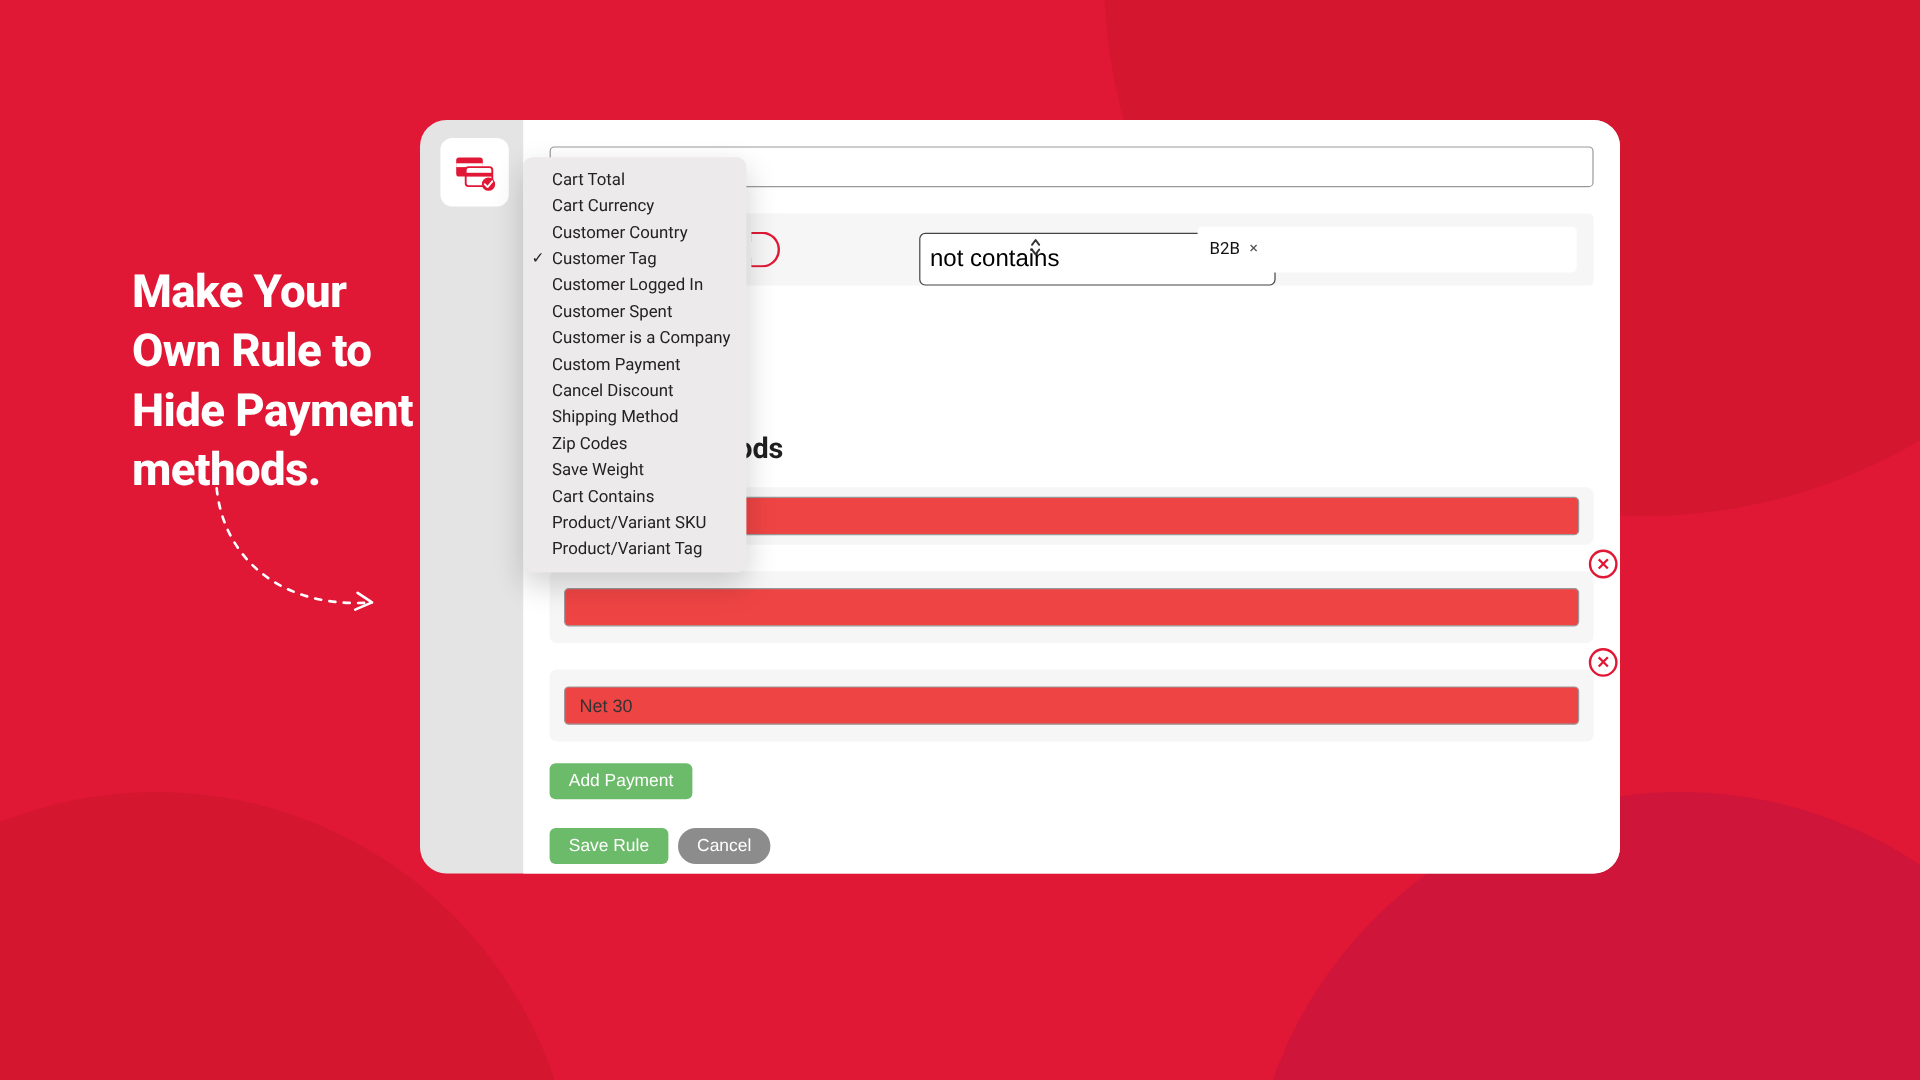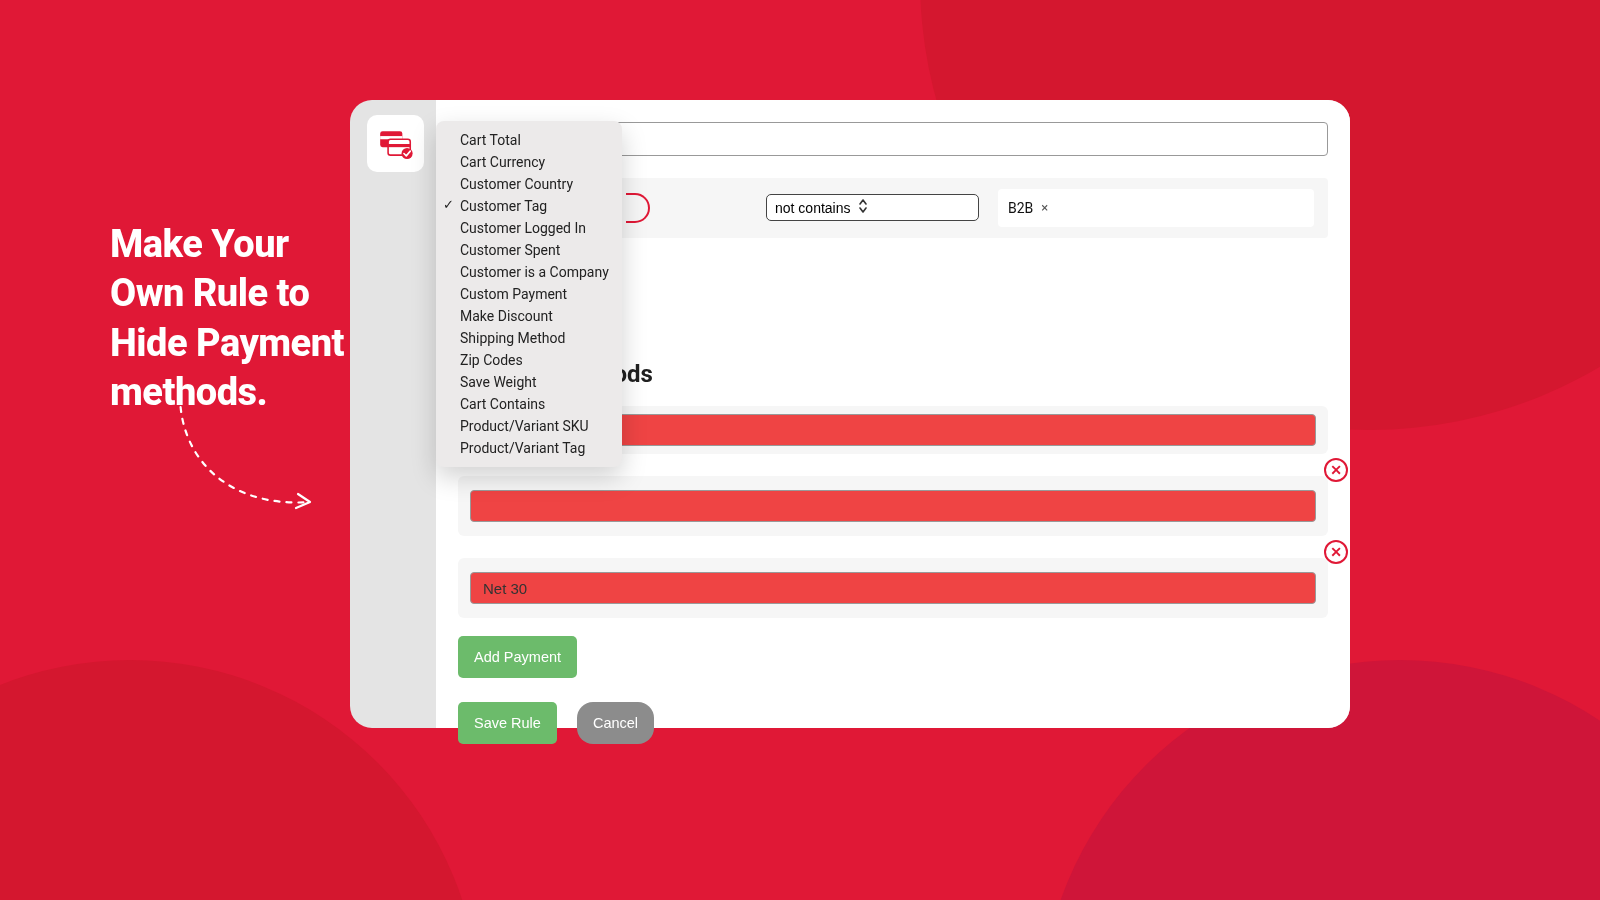--- a/index.html
+++ b/index.html
@@ -25,43 +25,43 @@
   .app-badge svg { width: 38px; height: 38px; }
 
   .inner { position: absolute; left: 86px; top: 0; right: 0; bottom: 0; background: #fff; border-top-right-radius: 22px; border-bottom-right-radius: 22px; padding: 22px 22px 22px 22px; }
 
   
   .rule-name { width: 100%; height: 34px; border: 1px solid #999; border-radius: 4px; padding: 0 12px; font-size: 15px; color: #333; background: #fff; }
 
   
   .filter-bar { position: relative; margin-top: 22px; background: #f6f6f6; border-radius: 4px; height: 60px; display: flex; align-items: center; padding: 0 14px; }
   .pill-close { position: absolute; left: 168px; top: 15px; width: 24px; height: 30px; border: 2px solid #e01836; border-left: none; border-radius: 0 16px 16px 0; background: transparent; }
-  .op-select { position: absolute; left: 308px; top: 16px; height: 27px; border: 1.5px solid #444; border-radius: 5px; background: #fff; padding: 0 22px 0 8px; font-size: 14px; appearance: none; }
+  .op-select { position: absolute; left: 308px; top: 16px; height: 44px; border: 1.5px solid #444; border-radius: 5px; background: #fff; padding: 0 22px 0 8px; font-size: 20px; appearance: none; }
   .op-caret { position: absolute; left: 400px; top: 19px; pointer-events: none; }
   .tag-area { position: absolute; left: 540px; right: 14px; top: 11px; height: 38px; background: #fff; border-radius: 4px; display: flex; align-items: center; padding: 0 10px; }
   .chip { display: inline-flex; gap: 8px; font-size: 14px; color: #111; }
   .chip .x { font-size: 13px; color: #555; }
 
   
-  .dropdown { position: absolute; left: 0px; top: 21px; width: 186px; background: #eceaea; border-radius: 8px; box-shadow: 0 10px 26px rgba(0,0,0,0.18); padding: 8px 0; z-index: 50; }
+  .dropdown { position: absolute; left: 0px; top: 31px; width: 186px; background: #eceaea; border-radius: 8px; box-shadow: 0 10px 26px rgba(0,0,0,0.18); padding: 8px 0; z-index: 50; }
   .dd-item { position: relative; padding: 3px 16px 3px 24px; font-size: 14px; color: #222; white-space: nowrap; cursor: default; }
   .dd-item .check { position: absolute; left: 7px; top: 2px; font-size: 13px; color: #222; }
 
   
   .section-h { margin-top: 68px; font-size: 24px; font-weight: 700; color: #202020; }
 
   
   .pay-block { margin-top: 40px; background: #f6f6f6; border-radius: 6px; padding: 14px 12px 14px 12px; position: relative; }
   .pay-block.first { margin-top: 32px; }
   .pay-input { width: 100%; height: 32px; border: 1px solid #999; border-radius: 4px; padding: 0 12px; font-size: 15px; color: #333; background: #ef4444; }
   .remove-btn { position: absolute; right: -20px; top: -18px; width: 24px; height: 24px; border: 2px solid #e01836; border-radius: 50%; background: #fff; display: flex; align-items: center; justify-content: center; color: #e01836; font-size: 14px; font-weight: 700; }
 
   
-  .btn-row { margin-top: 20px; display: flex; gap: 20px; }
-  .btn { display: inline-flex; align-items: center; justify-content: center; height: 42px; padding: 0 16px; border-radius: 5px; font-size: 14.5px; font-weight: 500; color: #fff; border: none; cursor: pointer; }
+  .btn-row { margin-top: 20px; display: flex; gap: 8px; }
+  .btn { display: inline-flex; align-items: center; justify-content: center; height: 30px; padding: 0 16px; border-radius: 5px; font-size: 14.5px; font-weight: 500; color: #fff; border: none; cursor: pointer; }
   .btn.green { background: #6cbb6b; }
   .btn.gray  { background: #8c8c8c; border-radius: 16px; }
   .add-row { margin-top: 18px; }
 </style>
 </head>
 <body>
 
 <div class="stage">
   <div class="bg-circle bg-c1"></div>
   <div class="bg-circle bg-c2"></div>
@@ -114,21 +114,21 @@
       
       <div class="dropdown" id="dropdown">
           <div class="dd-item"><span>Cart Total</span></div>
           <div class="dd-item"><span>Cart Currency</span></div>
           <div class="dd-item"><span>Customer Country</span></div>
           <div class="dd-item"><span class="check">✓</span><span>Customer Tag</span></div>
           <div class="dd-item"><span>Customer Logged In</span></div>
           <div class="dd-item"><span>Customer Spent</span></div>
           <div class="dd-item"><span>Customer is a Company</span></div>
           <div class="dd-item"><span>Custom Payment</span></div>
-          <div class="dd-item"><span>Make Discount</span></div>
+          <div class="dd-item"><span>Cancel Discount</span></div>
           <div class="dd-item"><span>Shipping Method</span></div>
           <div class="dd-item"><span>Zip Codes</span></div>
           <div class="dd-item"><span>Save Weight</span></div>
           <div class="dd-item"><span>Cart Contains</span></div>
           <div class="dd-item"><span>Product/Variant SKU</span></div>
           <div class="dd-item"><span>Product/Variant Tag</span></div>
         </div>
 
       
       <div style="height:158px"></div>

